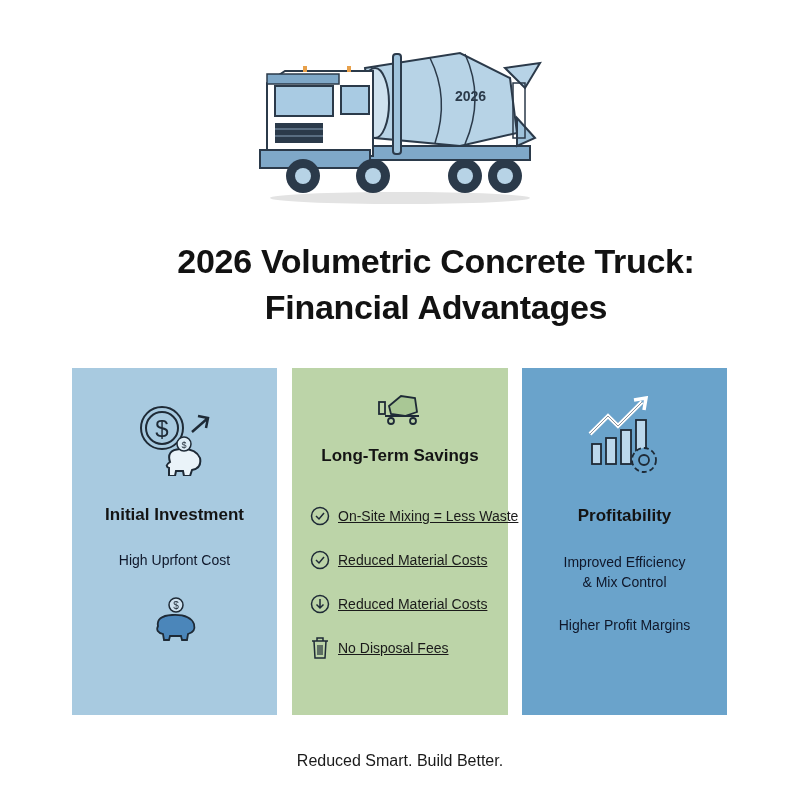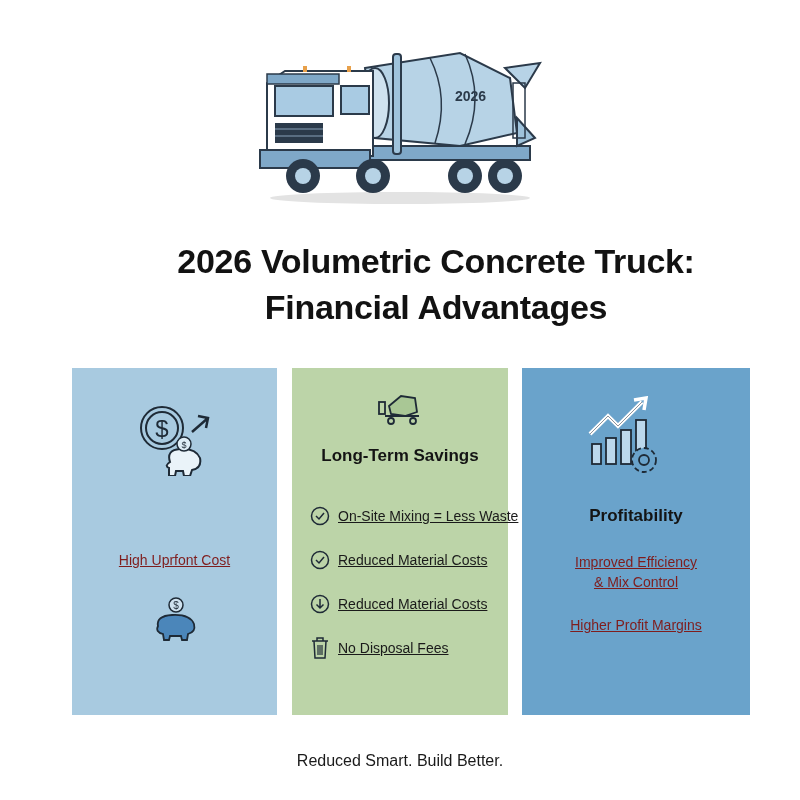--- a/index.html
+++ b/index.html
@@ -4,23 +4,23 @@
 <style>
   html, body { margin:0; padding:0; }
   body { width:800px; height:800px; background:#ffffff; position:relative; overflow:hidden;
          font-family:"Liberation Sans", "DejaVu Sans", sans-serif; color:#111; }
   .hero { position:absolute; left:255px; top:38px; width:290px; height:170px; }
   .title { position:absolute; left:0; top:238px; width:800px; text-align:center;
            font-size:34px; font-weight:bold; line-height:46px; color:#121212; letter-spacing:-0.3px;margin-left:36px; }
   .panel { position:absolute; top:368px; height:347px; }
   .p1 { left:72px; width:205px; background:#a8cae0; }
   .p2 { left:292px; width:216px; background:#bcd4a8; }
-  .p3 { left:522px; width:228px; background:#6aa3cb; }
+  .p3 { left:522px; width:205px; background:#6aa3cb; }
   .ptitle { position:absolute; left:0; width:100%; text-align:center; font-size:17px; font-weight:bold; color:#141414; }
-  .ptext { position:absolute; left:0; width:100%; text-align:center; font-size:14px; color:#7f1d1d; line-height:20px;text-decoration:underline; }
+  .ptext { position:absolute; left:0; width:100%; text-align:center; font-size:14px; color:#0f172a; line-height:20px; }
   .icon { position:absolute; }
   .li { position:absolute; left:18px; height:24px; display:flex; align-items:center; white-space:nowrap; }
   .li svg { flex:0 0 auto; margin-right:8px; }
   .li span { font-size:14px; color:#1a1a1a;text-decoration:underline; }
   .tagline { position:absolute; left:0; top:752px; width:800px; text-align:center; font-size:16px; color:#1a1a1a; }
 </style>
 </head>
 <body>
 
 <svg class="hero" viewBox="0 0 290 170">
@@ -73,20 +73,21 @@
 <div class="panel p1">
   <svg class="icon" style="left:64px;top:38px" width="80" height="70" viewBox="0 0 80 70">
     <circle cx="26" cy="22" r="21" fill="none" stroke="#1e2a36" stroke-width="2"></circle>
     <circle cx="26" cy="22" r="16" fill="none" stroke="#1e2a36" stroke-width="2"></circle>
     <text x="26" y="31" text-anchor="middle" font-size="24" fill="#1e2a36" font-family="Liberation Sans, sans-serif">$</text>
     <path d="M56 26 L72 12 M62 10 L72 12 L70 22" fill="none" stroke="#1e2a36" stroke-width="2.5"></path>
     <path d="M34 56 Q30 44 44 43 Q60 42 64 52 Q66 62 56 64 L54 70 L48 70 L47 65 L40 65 L39 70 L33 70 L33 62 Q28 60 34 56 Z" fill="#eaf3f9" stroke="#1e2a36" stroke-width="2"></path>
     <circle cx="48" cy="38" r="7" fill="#dfeef7" stroke="#1e2a36" stroke-width="1.5"></circle>
     <text x="48" y="42" text-anchor="middle" font-size="9" fill="#1e2a36" font-family="Liberation Sans, sans-serif">$</text>
   </svg>
+  <div class="ptitle" style="top:137px">Initial Investment</div>
   <div class="ptext" style="top:182px">High Uprfont Cost</div>
   <svg class="icon" style="left:80px;top:228px" width="48" height="46" viewBox="0 0 48 46">
     <circle cx="24" cy="9" r="7" fill="#cfe2ef" stroke="#1e2a36" stroke-width="1.5"></circle>
     <text x="24" y="13" text-anchor="middle" font-size="10" fill="#1e2a36" font-family="Liberation Sans, sans-serif">$</text>
     <path d="M6 30 Q4 20 20 19 Q38 18 42 28 Q44 36 36 38 L35 44 L30 44 L29 40 L18 40 L17 44 L12 44 L11 38 Q3 36 6 30 Z" fill="#4b86ba" stroke="#1e2a36" stroke-width="1.8"></path>
   </svg>
 </div>
 
 <div class="panel p2">
   <svg class="icon" style="left:85px;top:24px" width="46" height="34" viewBox="0 0 46 34">

